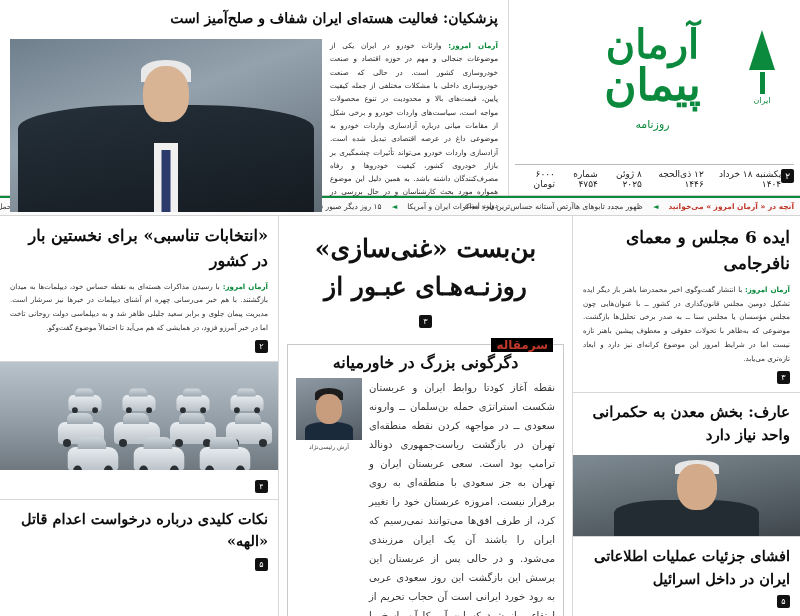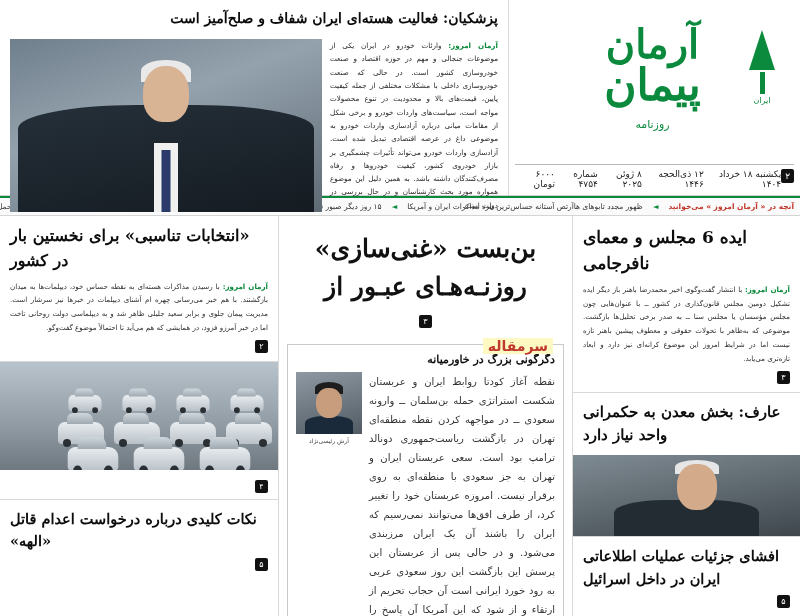--- a/index.html
+++ b/index.html
@@ -178,21 +178,21 @@
   }
   .col { display: flex; flex-direction: column; }
   .col-right { width: 228px; border-left: 1px solid #d8d8d8; }
   .col-mid   { width: 294px; border-left: 1px solid #d8d8d8; }
   .col-left  { flex: 1; }
 
   .hl {
     font-family: "DejaVu Serif", "Liberation Serif", serif;
     font-weight: bold;
     color: #0d0d0d;
-    text-align: left;
+    text-align: right;
     line-height: 1.55;
   }
   .cell { padding: 8px 10px; }
   .divider { border-top: 1px solid #d8d8d8; }
 
   .h-r1 { font-size: 17px; }
   .body-s {
     font-size: 7.1px; line-height: 1.95; color: #303030; text-align: justify; margin-top: 6px;
   }
   .body-s b { color: #0b8a3d; }
@@ -235,26 +235,26 @@
   .mega .ln2 { display:block; }
 
   .boxed {
     border: 1px solid #c9c9c9;
     margin: 8px;
     padding: 8px 8px 6px;
     position: relative;
   }
   .boxed-label {
     position: absolute; top: -7px; right: 10px;
-    background: #fef9c3; padding: 0 5px;
-    font-size: 14px; color: #c0392b; font-weight: bold;
+    background: #000000; padding: 0 5px;
+    font-size: 12px; color: #c0392b; font-weight: bold;
   }
   .boxed-title {
     font-family: "DejaVu Serif", "Liberation Serif", serif;
-    font-weight: bold; font-size: 11px; color: #111; margin-bottom: 6px;
+    font-weight: bold; font-size: 16px; text-align: center; color: #111; margin-bottom: 6px;
   }
   .boxed-row { display: flex; gap: 7px; }
   .boxed-text { flex: 1; font-size: 10px; line-height: 1.9; color: #333; text-align: justify; }
   .mugshot {
     width: 66px;
   }
   .mug-img {
     width: 66px; height: 62px;
     background: linear-gradient(165deg,#8e99a3,#525b63);
     position: relative; overflow: hidden;

